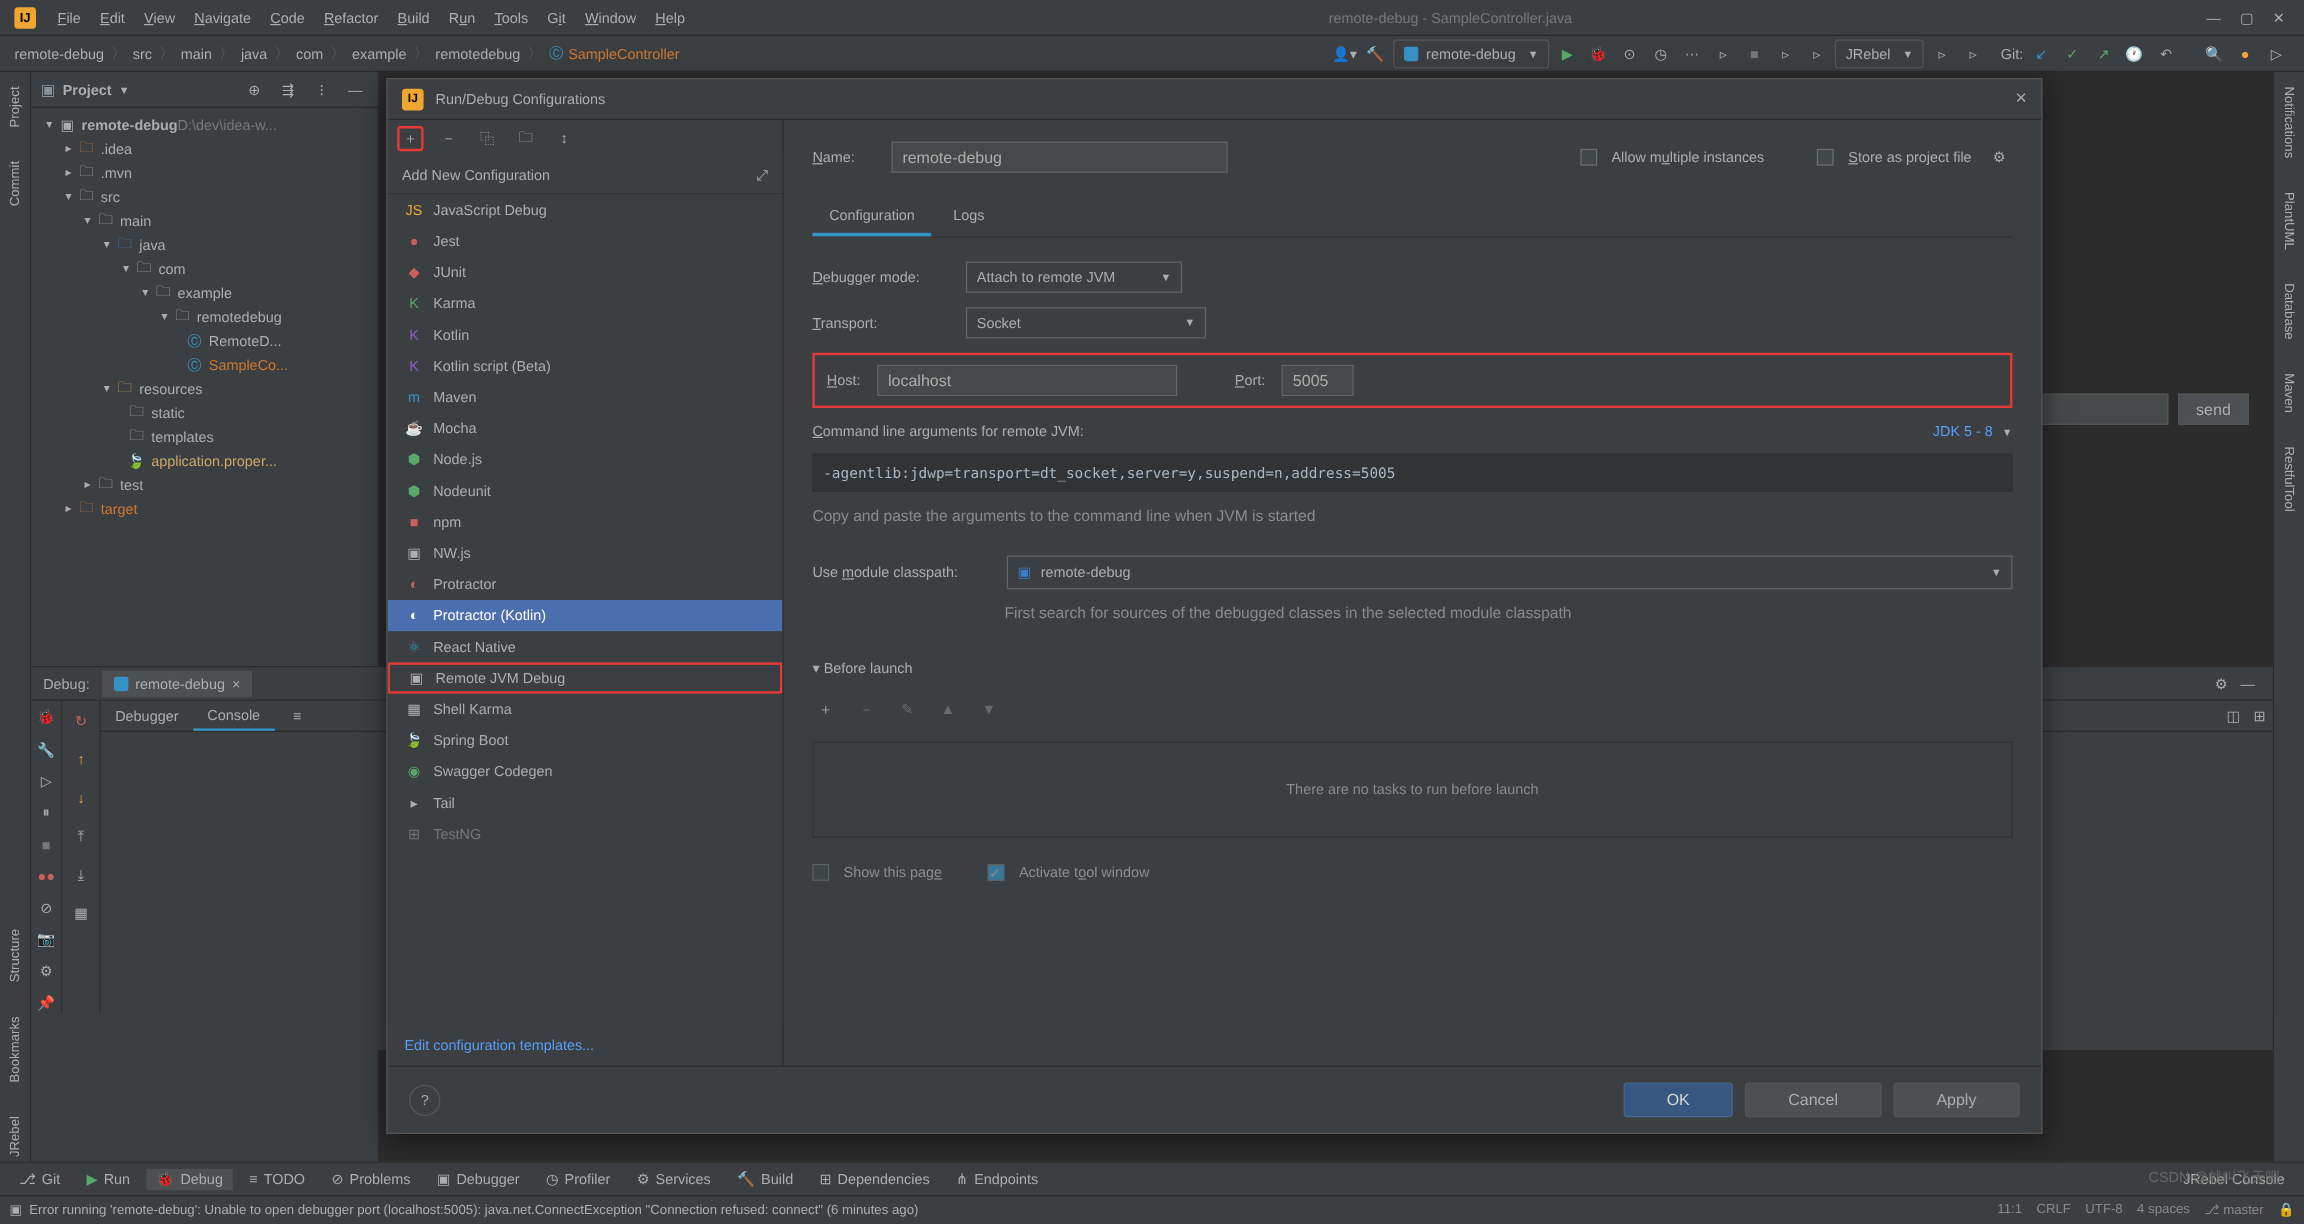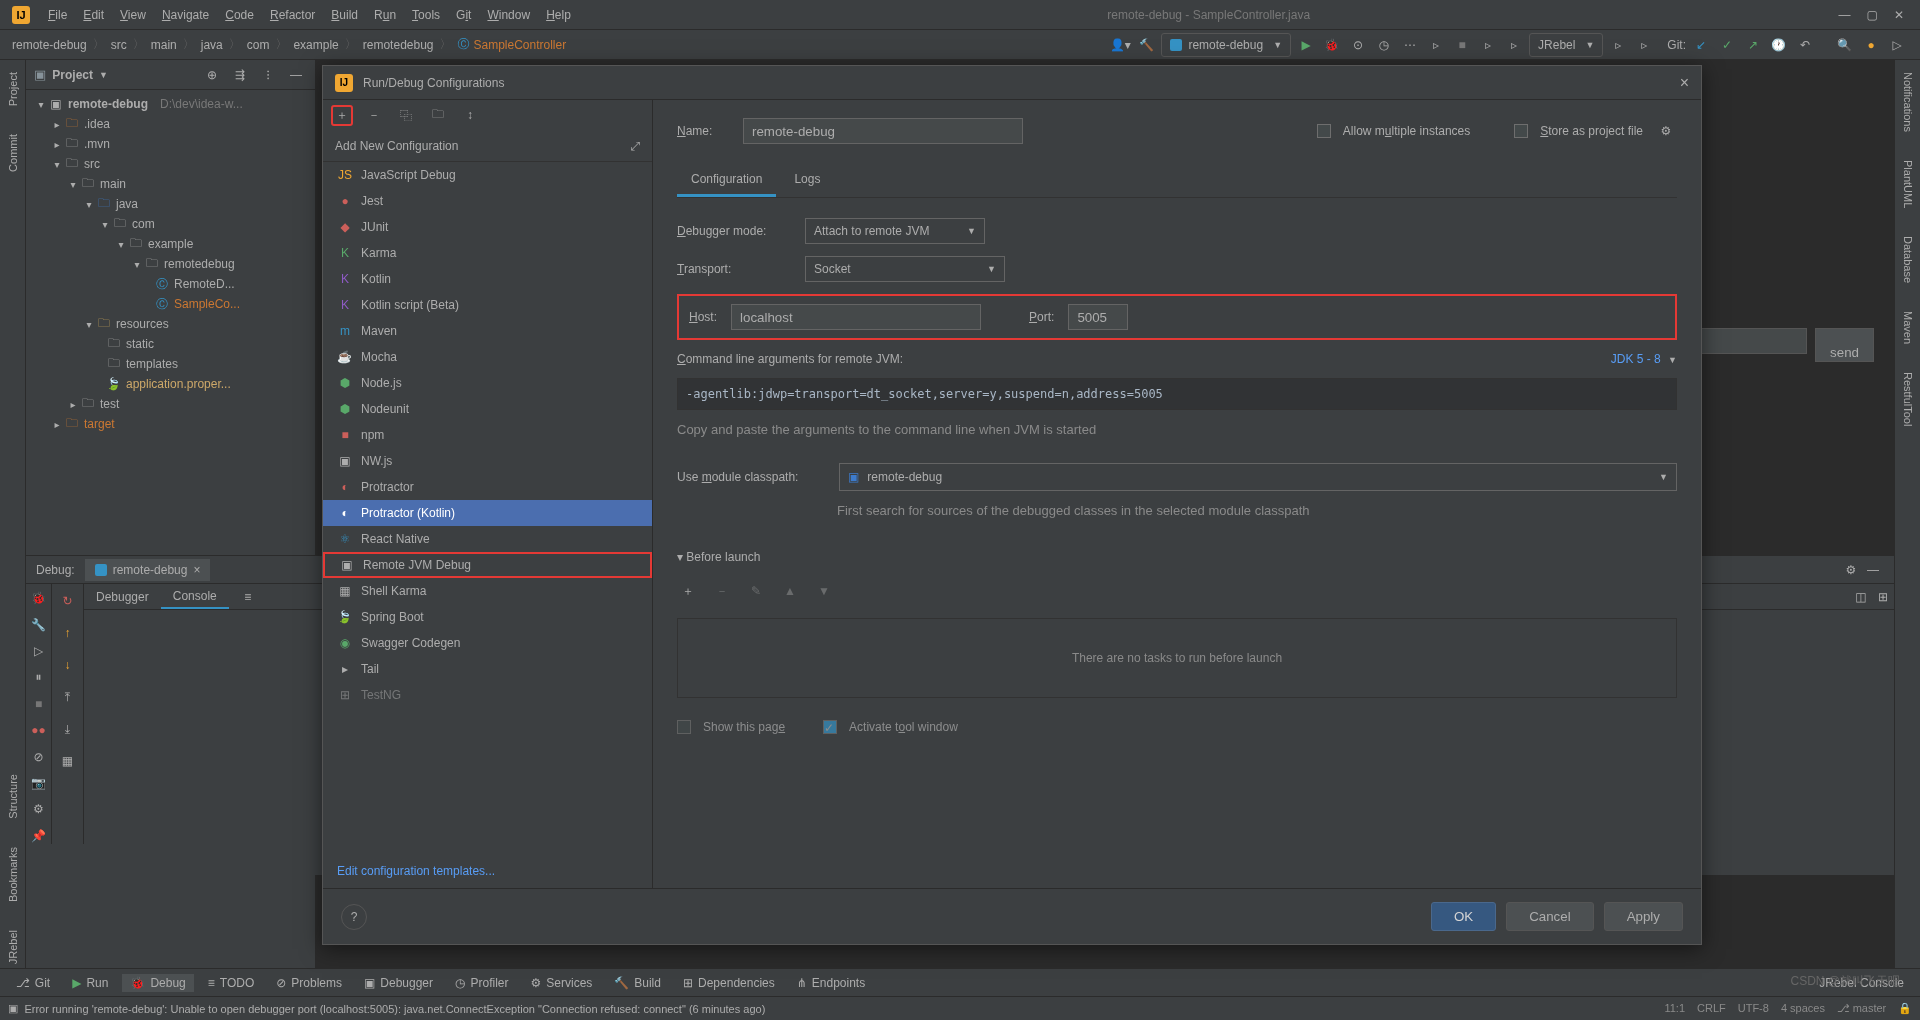--- a/index.html
+++ b/index.html
@@ -30,28 +30,28 @@
 .proj-panel { width:290px; background:#3c3f41; border-right:1px solid #2b2b2b; display:flex; flex-direction:column; }
 .panel-hdr { height:30px; display:flex; align-items:center; padding:0 8px; border-bottom:1px solid #2b2b2b; }
 .folder-icon { color:#87939a; margin-right:6px; font-size:13px; }
 .panel-title { color:#adadad; font-weight:bold; }
 .panel-tb { margin-left:auto; display:flex; gap:6px; }
 .tree { padding:4px 0; overflow:auto; flex:1; font-size:12px; }
 .tree-row { display:flex; align-items:center; height:20px; padding-left:4px; cursor:pointer; white-space:nowrap; }
 .tree-arrow { width:14px; color:#adadad; font-size:10px; text-align:center; }
 .tree-icon { width:16px; margin-right:4px; text-align:center; }
 .tree-label { color:#adadad; }
-.tree-path { color:#787878; margin-left:12px; }
+.tree-path { color:#787878; margin-left:0; }
 .orange-folder { color:#cc7832; }
 .blue-class { color:#3592c4; }
 .green-leaf { color:#59a869; }
 .content { flex:1; background:#2b2b2b; position:relative; }
 .send-box { position:absolute; right:20px; top:268px; display:flex; gap:8px; }
 .send-input { background:#45494a; border:1px solid #555; color:#adadad; padding:4px 8px; width:140px; height:26px; }
-.send-btn { background:#4c5052; border:1px solid #555; color:#adadad; padding:16px 14px; height:26px; cursor:pointer; }
+.send-btn { background:#4c5052; border:1px solid #555; color:#adadad; padding:4px 14px; height:26px; cursor:pointer; }
 .debug-txt { position:absolute; right:200px; top:335px; color:#adadad; font-family:Consolas,monospace; font-size:15px; }
 .debug-panel { border-top:1px solid #2b2b2b; background:#3c3f41; }
 .dbg-hdr { height:28px; display:flex; align-items:center; padding:0 10px; border-bottom:1px solid #2b2b2b; }
 .dbg-tab { padding:4px 10px; background:#4c5052; color:#adadad; display:flex; align-items:center; gap:6px; }
 .dbg-close { color:#adadad; cursor:pointer; }
 .dbg-body { display:flex; height:260px; }
 .dbg-col1 { width:26px; background:#3c3f41; border-right:1px solid #2b2b2b; display:flex; flex-direction:column; align-items:center; gap:10px; padding-top:6px; }
 .dbg-col2 { width:32px; background:#3c3f41; border-right:1px solid #2b2b2b; display:flex; flex-direction:column; align-items:center; gap:10px; padding-top:6px; }
 .dbg-main { flex:1; background:#3c3f41; }
 .dbg-tabs2 { height:26px; display:flex; align-items:center; border-bottom:1px solid #2b2b2b; }
@@ -83,21 +83,21 @@
 .dlg-tab.active { border-bottom:3px solid #3592c4; color:#adadad; }
 .combo { background:#3c3f41; border:1px solid #646464; color:#adadad; padding:4px 8px; height:26px; display:flex; align-items:center; justify-content:space-between; }
 .host-port-box { border:2px solid #e53935; padding:8px 10px; display:flex; align-items:center; gap:14px; }
 .cmd-box { background:#313335; border:1px solid #323232; padding:8px; font-family:Consolas,monospace; font-size:12px; color:#a9b7c6; }
 .hint { color:#8a8a8a; font-size:13px; }
 .module-combo { flex:1; background:#3c3f41; border:1px solid #646464; height:28px; display:flex; align-items:center; padding:0 8px; gap:8px; justify-content:space-between; }
 .before-box { border:1px solid #323232; background:#3c3f41; height:80px; display:flex; align-items:center; justify-content:center; color:#8a8a8a; }
 .before-tb { display:flex; gap:12px; padding:4px 0; }
 .dlg-footer { border-top:1px solid #2b2b2b; height:56px; display:flex; align-items:center; padding:0 18px; gap:10px; }
 .help-btn { width:26px; height:26px; border:1px solid #555; border-radius:13px; display:flex; align-items:center; justify-content:center; cursor:pointer; }
-.btn { padding:6px 22px; border:1px solid #555; background:#4c5052; color:#adadad; cursor:pointer; border-radius:3px; }
+.btn { padding:6px 35px; border:1px solid #555; background:#4c5052; color:#adadad; cursor:pointer; border-radius:3px; }
 .btn.primary { background:#365880; border-color:#4a688c; color:#d4d4d4; }
 .bottom-bar { height:28px; background:#3c3f41; border-top:1px solid #2b2b2b; display:flex; align-items:center; padding:0 8px; gap:6px; }
 .bb-item { padding:2px 8px; display:flex; align-items:center; gap:5px; cursor:pointer; color:#adadad; }
 .bb-item.active { background:#4c5052; }
 .status-bar { height:24px; background:#3c3f41; border-top:1px solid #2b2b2b; display:flex; align-items:center; padding:0 8px; font-size:11px; }
 .status-msg { flex:1; color:#adadad; }
 .status-right { display:flex; gap:12px; color:#8a8a8a; }
 .watermark { position:absolute; right:20px; bottom:30px; color:#666; font-size:12px; pointer-events:none; }
 .yellow { color:#f0a732; }
 .blue { color:#3592c4; }

